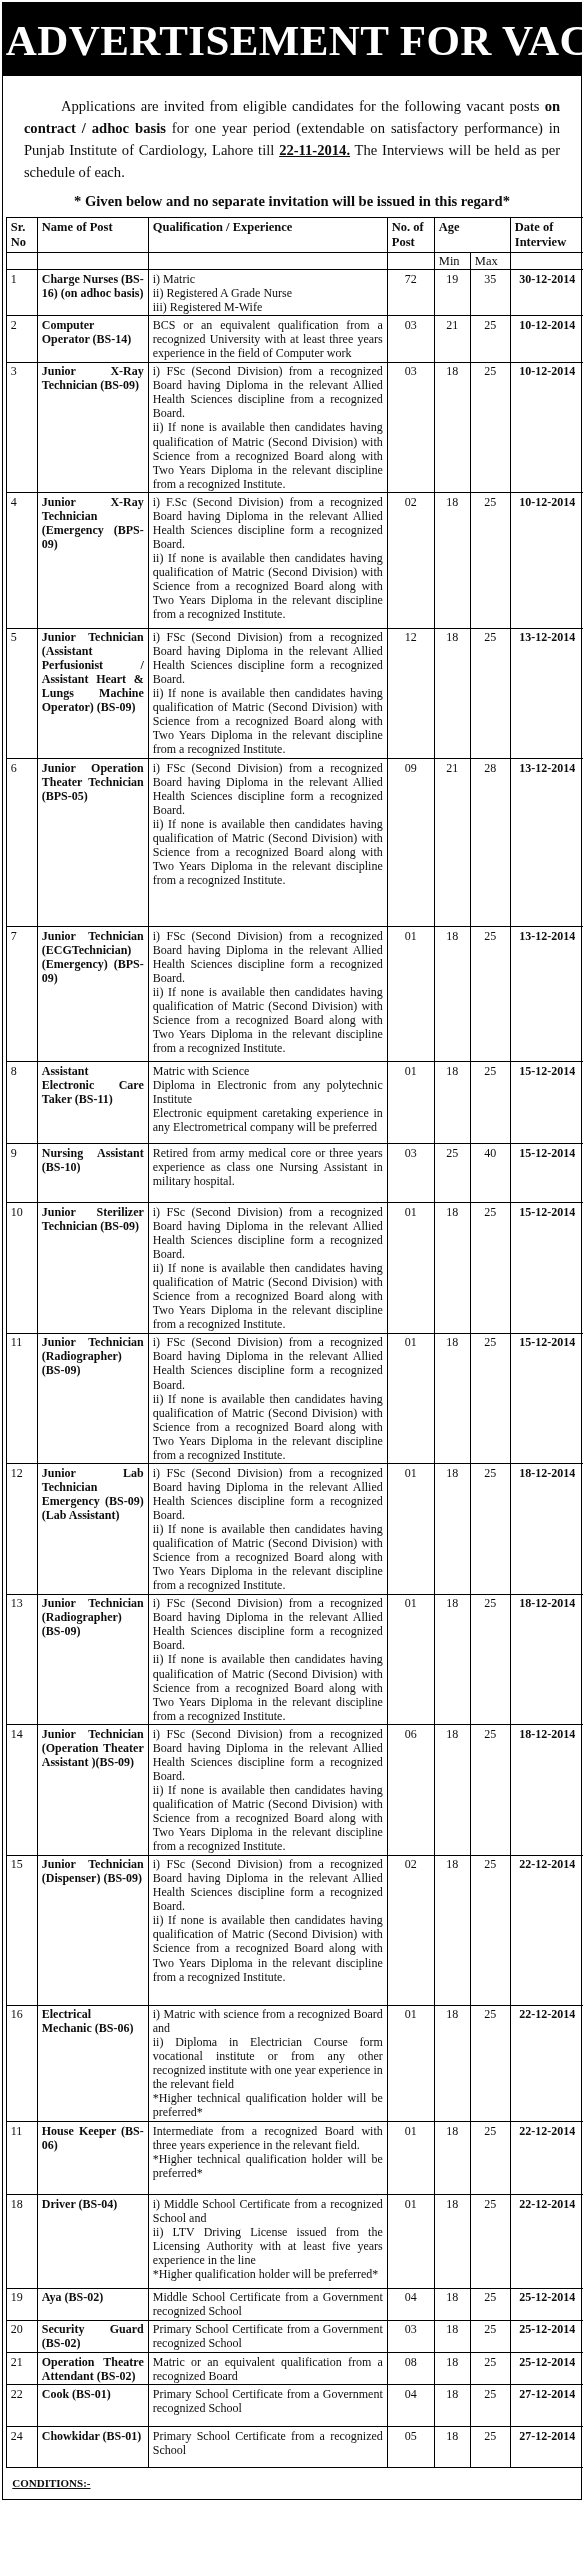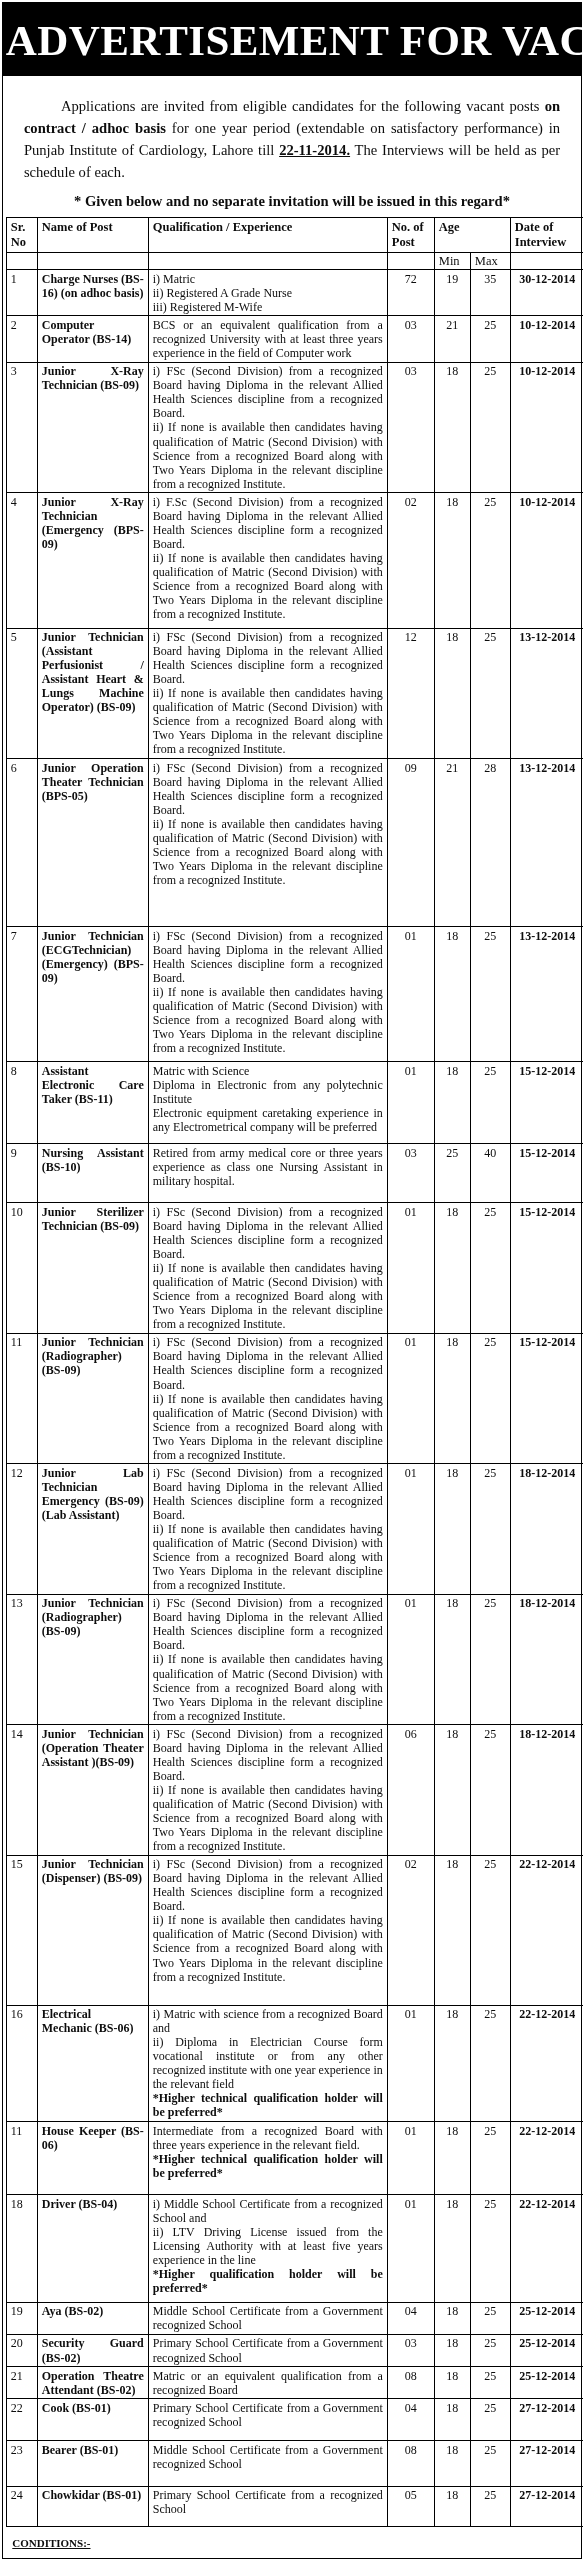--- a/index.html
+++ b/index.html
@@ -14,21 +14,21 @@
   table.vac{border-collapse:collapse;table-layout:fixed;width:577px;margin:0 3.2px;}
   table.vac th,table.vac td{border:1.6px solid #000;vertical-align:top;padding:1.6px 4px;font-size:12px;line-height:1.17;word-wrap:break-word;}
   table.vac th{font-weight:bold;font-size:12.5px;text-align:left;padding:2.4px 4px;}
   th.age{text-align:center;}
   tr.sub th{font-weight:normal;padding:0.8px 4px;border-top:1.6px solid #000;}
   col.c-sr{width:31px;}col.c-name{width:111px;}col.c-qual{width:239px;}
   col.c-posts{width:47px;}col.c-min{width:36px;}col.c-max{width:40px;}col.c-date{width:74px;}
   td.c-sr{text-align:left;padding-left:5.7px;}
   td.c-name{font-weight:bold;text-align:justify;}
   td.c-qual{text-align:justify;}
-  td.c-qual .b{font-weight:bold;}
+  td.c-qual .b{font-weight:normal;}
   td.c-num{text-align:center;}
   td.c-date{font-weight:bold;text-align:center;}
   .conds{padding:9.7px 9.7px 0;}
   .conds h2{font-size:11px;margin:0 0 4.9px;text-decoration:underline;}
 </style>
 </head>
 <body>
 
 <div class="ad">
 
@@ -326,31 +326,20 @@
           <td class="c-name">Cook (BS-01)</td>
           <td class="c-qual" style="padding-bottom: 11.3px;">
             <div>Primary School Certificate from a Government recognized School</div>
           </td>
           <td class="c-num">04</td>
           <td class="c-num">18</td>
           <td class="c-num">25</td>
           <td class="c-date">27-12-2014</td>
         </tr>
         <tr>
-          <td class="c-sr">23</td>
-          <td class="c-name">Bearer (BS-01)</td>
-          <td class="c-qual" style="padding-bottom: 14.6px;">
-            <div>Middle School Certificate from a Government recognized School</div>
-          </td>
-          <td class="c-num">08</td>
-          <td class="c-num">18</td>
-          <td class="c-num">25</td>
-          <td class="c-date">27-12-2014</td>
-        </tr>
-        <tr>
           <td class="c-sr">24</td>
           <td class="c-name">Chowkidar (BS-01)</td>
           <td class="c-qual" style="padding-bottom: 9.7px;">
             <div>Primary School Certificate from a recognized School</div>
           </td>
           <td class="c-num">05</td>
           <td class="c-num">18</td>
           <td class="c-num">25</td>
           <td class="c-date">27-12-2014</td>
         </tr>

